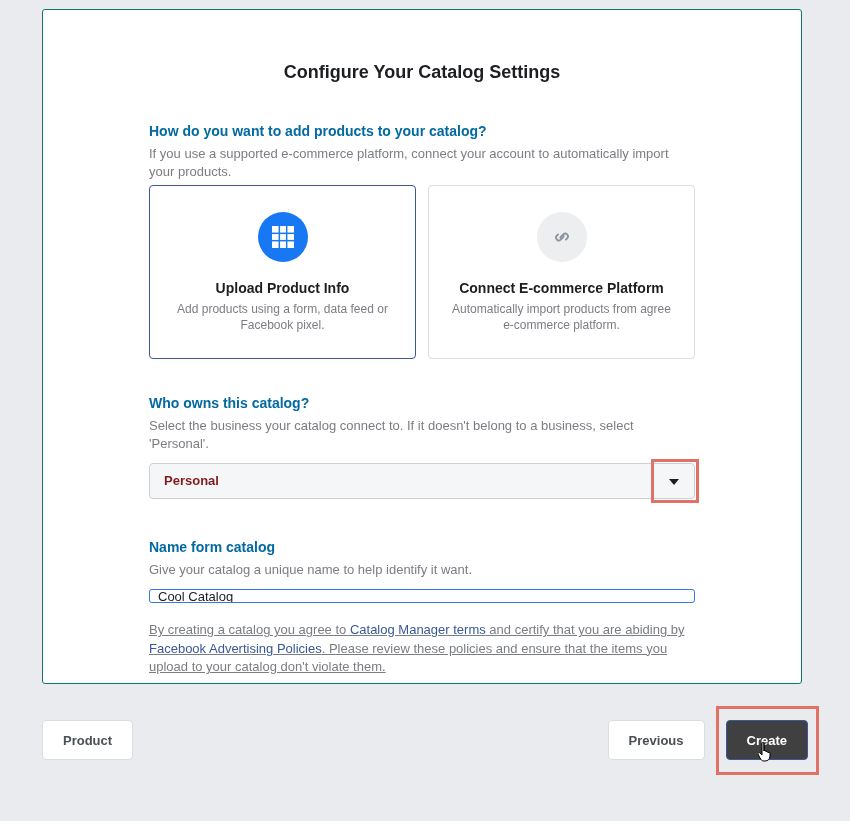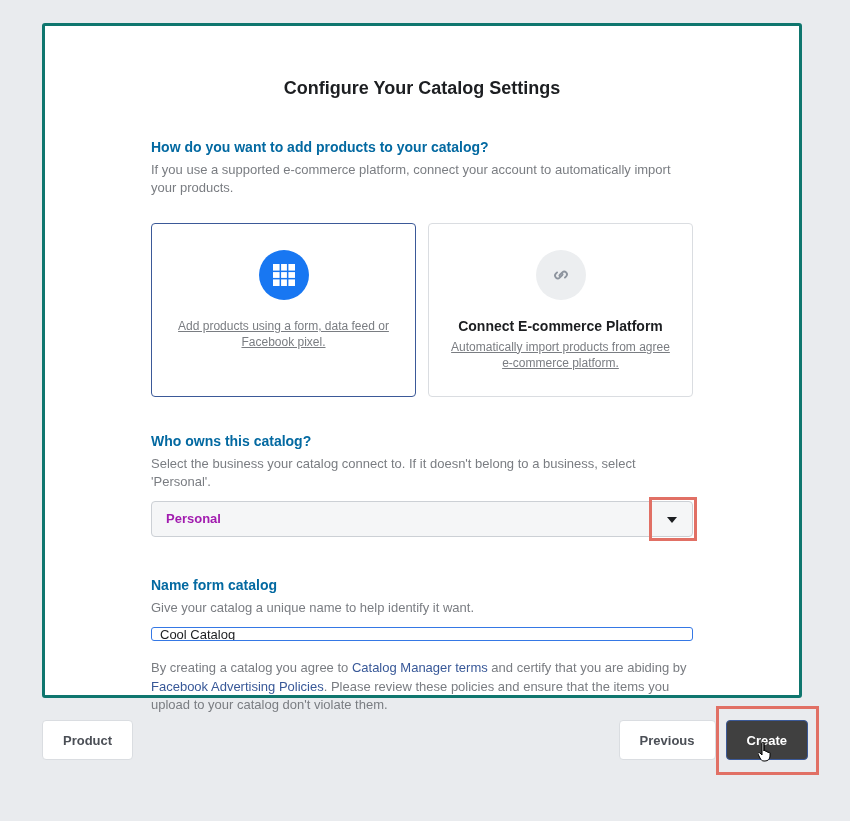--- a/index.html
+++ b/index.html
@@ -7,26 +7,26 @@
       font-family: -apple-system, BlinkMacSystemFont, "Segoe UI", Helvetica, Arial, sans-serif;
       background: #e9ebee;
       width: 850px;
       height: 821px;
       position: relative;
       color: #1c1e21;
       font-size: 13px;
     }
     .card {
       position: absolute;
-      top: 23px;
+      top: 9px;
       left: 42px;
       width: 760px;
       height: 675px;
       background: #fff;
-      border: 3px solid #0f766e;
+      border: 1px solid #0f766e;
       border-radius: 3px;
       padding: 40px 106px 0 106px;
     }
     .title {
       text-align: center;
       font-weight: 700;
       font-size: 18px;
       color: #1c1e21;
       margin-top: 12px;
       margin-bottom: 40px;
@@ -34,21 +34,21 @@
     .section-heading {
       font-weight: 700;
       font-size: 14px;
       color: #0369a1;
       margin-bottom: 6px;
     }
     .section-desc {
       color: #7a7d82;
       font-size: 13px;
       line-height: 1.38;
-      margin-bottom: 26px;
+      margin-bottom: 4px;
     }
     .options-row { display: flex; gap: 12px; margin-bottom: 36px; }
     .option-card {
       flex: 1;
       border: 1px solid #dadde1;
       border-radius: 4px;
       padding: 26px 20px 24px;
       text-align: center;
       cursor: pointer;
     }
@@ -63,35 +63,34 @@
     .option-title {
       font-weight: 700;
       font-size: 14px;
       color: #1c1e21;
       margin-bottom: 5px;
     }
     .option-desc {
       font-size: 12px;
       color: #7a7d82;
       line-height: 1.38;
-      text-decoration: underline;
     }
     .dropdown {
       position: relative;
       width: 100%;
       height: 36px;
       background: #f5f6f7;
       border: 1px solid #ccd0d5;
       border-radius: 4px;
       display: flex;
       align-items: center;
       padding: 0 14px;
       font-weight: 600;
       font-size: 13px;
-      color: #a21caf;
+      color: #7f1d1d;
       cursor: pointer;
       margin-bottom: 40px;
     }
     .dropdown-caret-area {
       position: absolute;
       right: 0; top: 0;
       width: 40px; height: 36px;
       display: flex; align-items: center; justify-content: center;
     }
     .highlight-box {
@@ -105,21 +104,21 @@
       height: 14px;
       border: 1px solid #3578e5;
       border-radius: 3px;
       padding: 0 8px;
       font-size: 13px;
       color: #1c1e21;
       outline: none;
       font-family: inherit;
       margin-bottom: 18px;
     }
-    .terms { color: #7a7d82; font-size: 13px; line-height: 1.42; }
+    .terms { color: #7a7d82; font-size: 13px; line-height: 1.42; text-decoration: underline; }
     .terms a { color: #385898; text-decoration: none; cursor: pointer; }
     .bottom-bar {
       position: absolute;
       left: 42px; right: 42px;
       top: 720px;
       display: flex;
       align-items: center;
       justify-content: space-between;
     }
     .btn {
@@ -135,21 +134,21 @@
       border: 1px solid #dadde1;
       background: #fff;
       color: #4b4f56;
     }
     .btn.primary {
       background: #404040;
       border-color: #3b5998;
       color: #fff;
       position: relative;
     }
-    .right-btns { display: flex; gap: 10px; align-items: center; }
+    .right-btns { display: flex; gap: 21px; align-items: center; }
     .create-wrap { position: relative; }
     .hl-create {
       left: -10px; top: -14px;
       width: 103px; height: 69px;
     }
     .cursor-layer {
       position: absolute;
       left: 50%; top: 52%;
       transform: translate(-50%, 0);
       pointer-events: none;
@@ -169,20 +168,21 @@
       <div class="option-card selected">
         <div class="icon-wrap blue">
           <svg width="22" height="22" viewBox="0 0 22 22">
             <rect x="0" y="0" width="22" height="22" fill="#ffffff"></rect>
             <line x1="7.33" y1="0" x2="7.33" y2="22" stroke="#1877f2" stroke-width="1.5"></line>
             <line x1="14.66" y1="0" x2="14.66" y2="22" stroke="#1877f2" stroke-width="1.5"></line>
             <line x1="0" y1="7.33" x2="22" y2="7.33" stroke="#1877f2" stroke-width="1.5"></line>
             <line x1="0" y1="14.66" x2="22" y2="14.66" stroke="#1877f2" stroke-width="1.5"></line>
           </svg>
         </div>
+        <div class="option-title">Upload Product Info</div>
         <div class="option-desc">Add products using a form, data feed or Facebook pixel.</div>
       </div>
 
       <div class="option-card">
         <div class="icon-wrap gray">
           <svg width="22" height="22" viewBox="0 0 24 24">
             <path d="M10.59 13.41a1 1 0 0 1 0-1.41l2.83-2.83a3 3 0 0 1 4.24 4.24l-1.41 1.42" fill="none" stroke="#8d949e" stroke-width="2" stroke-linecap="round"></path>
             <path d="M13.41 10.59a1 1 0 0 1 0 1.41l-2.83 2.83a3 3 0 0 1-4.24-4.24l1.41-1.42" fill="none" stroke="#8d949e" stroke-width="2" stroke-linecap="round"></path>
           </svg>
         </div>

